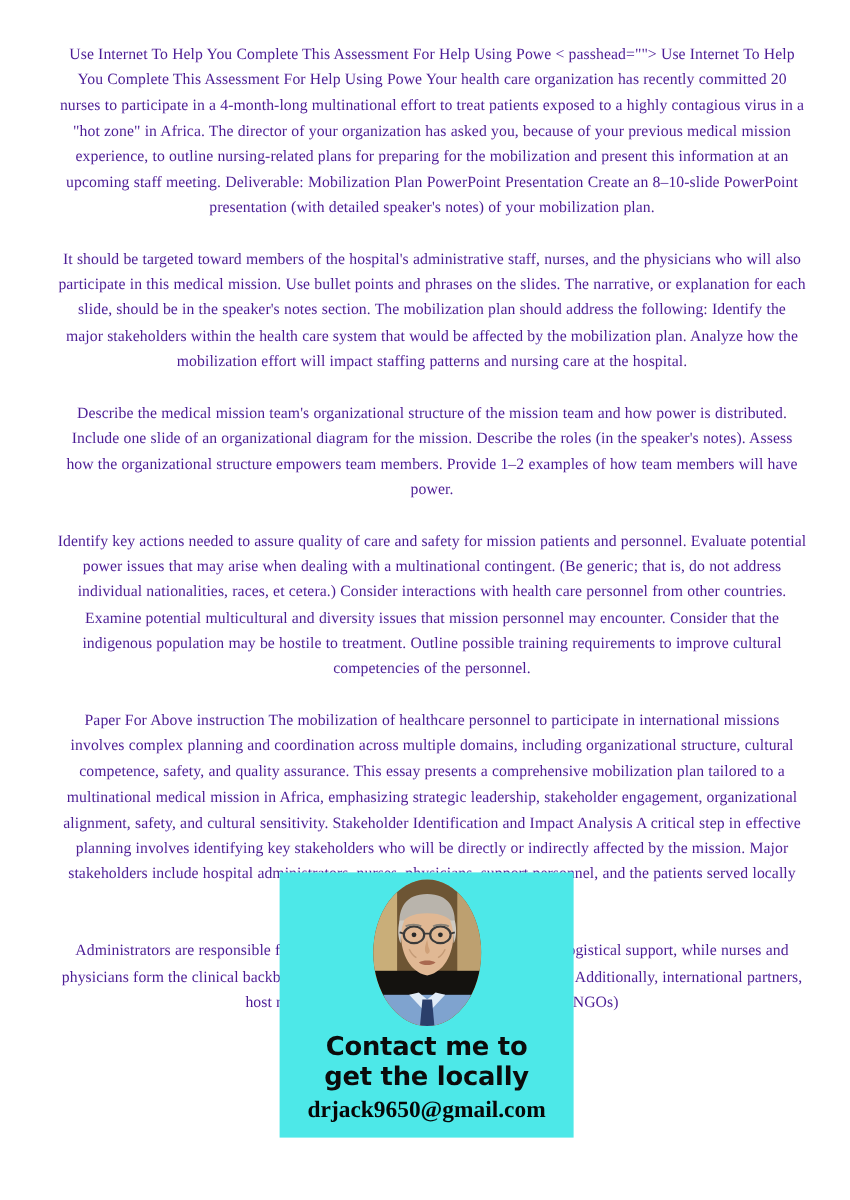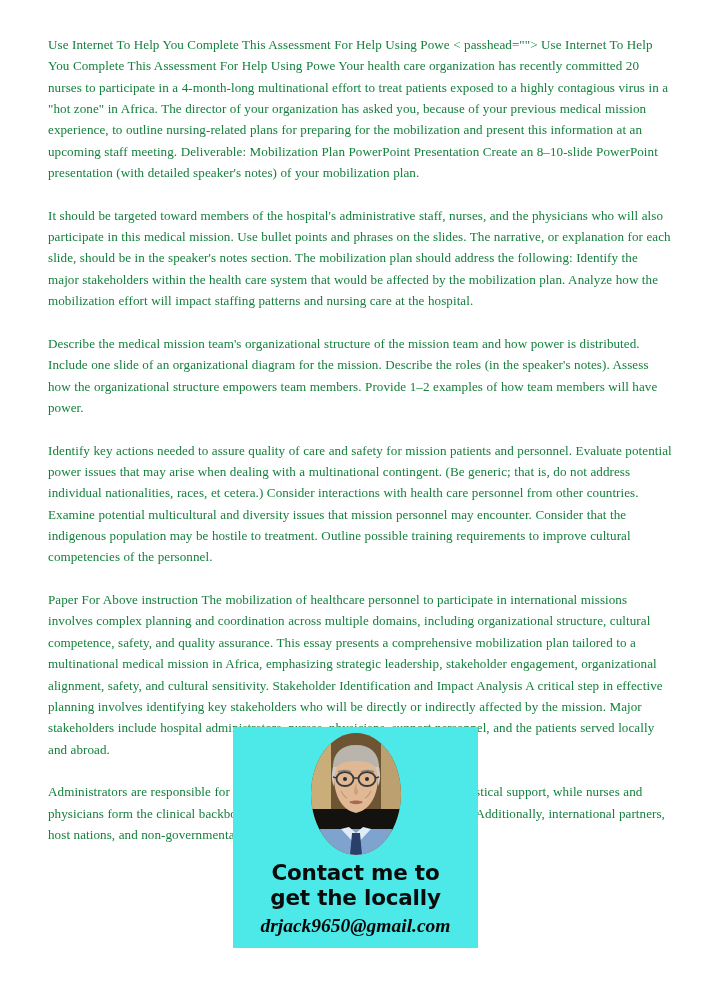--- a/index.html
+++ b/index.html
@@ -28,25 +28,25 @@
   .doc-body {
     position: absolute;
     left: 48px;
     top: 34px;
     width: 624px;
   }
 
   .para {
     font-size: 13.1px;
     line-height: 21.35px;
-    text-align: left;
+    text-align: center;
     margin: 0 0 21.4px 0;
     letter-spacing: 0.005em;
     word-spacing: 0.01em;
-    color: #15803d;
+    color: #4c1d95;
   }
   .para:last-child { margin-bottom: 0; }
 
   
   #overlay-card {
     position: absolute;
     left: 233px;
     top: 727px;
     width: 245px;
     height: 221px;
@@ -87,21 +87,20 @@
     position: absolute;
     left: 0;
     right: 0;
     top: 187px;
     text-align: center;
     font-family: "Liberation Serif", "DejaVu Serif", serif;
     font-weight: bold;
     font-size: 19.5px;
     line-height: 24px;
     color: #060606;
-    font-style: italic;
   }
 </style>
 </head>
 <body>
 
 <div id="page">
 
   <div class="doc-body">
     <p class="para">Use Internet To Help You Complete This Assessment For Help Using Powe &lt; passhead=""&gt; Use Internet To Help You Complete This Assessment For Help Using Powe Your health care organization has recently committed 20 nurses to participate in a 4-month-long multinational effort to treat patients exposed to a highly contagious virus in a "hot zone" in Africa. The director of your organization has asked you, because of your previous medical mission experience, to outline nursing-related plans for preparing for the mobilization and present this information at an upcoming staff meeting. Deliverable: Mobilization Plan PowerPoint Presentation Create an 8–10-slide PowerPoint presentation (with detailed speaker's notes) of your mobilization plan.</p>
     <p class="para">It should be targeted toward members of the hospital's administrative staff, nurses, and the physicians who will also participate in this medical mission. Use bullet points and phrases on the slides. The narrative, or explanation for each slide, should be in the speaker's notes section. The mobilization plan should address the following: Identify the major stakeholders within the health care system that would be affected by the mobilization plan. Analyze how the mobilization effort will impact staffing patterns and nursing care at the hospital.</p>

